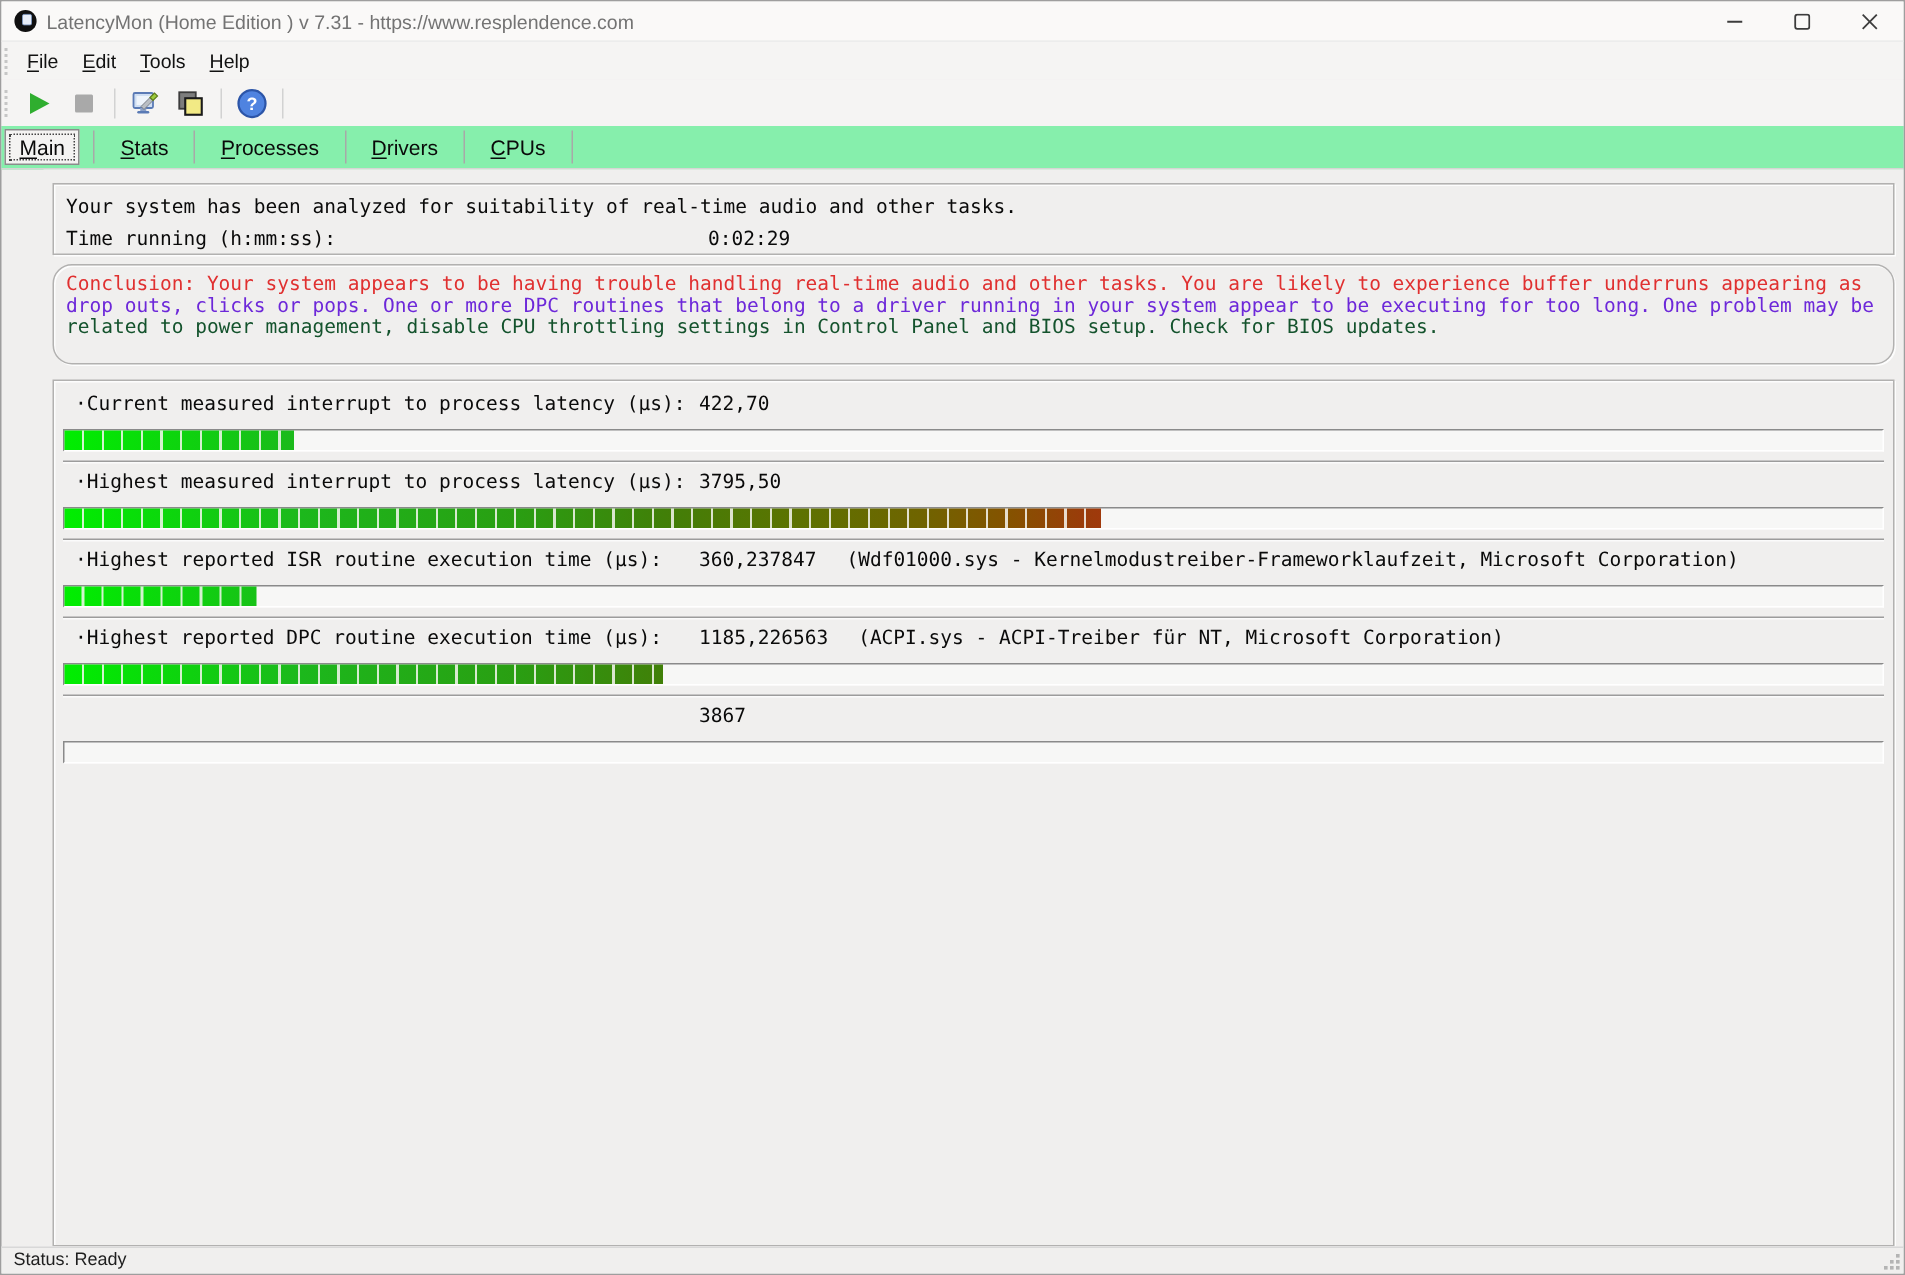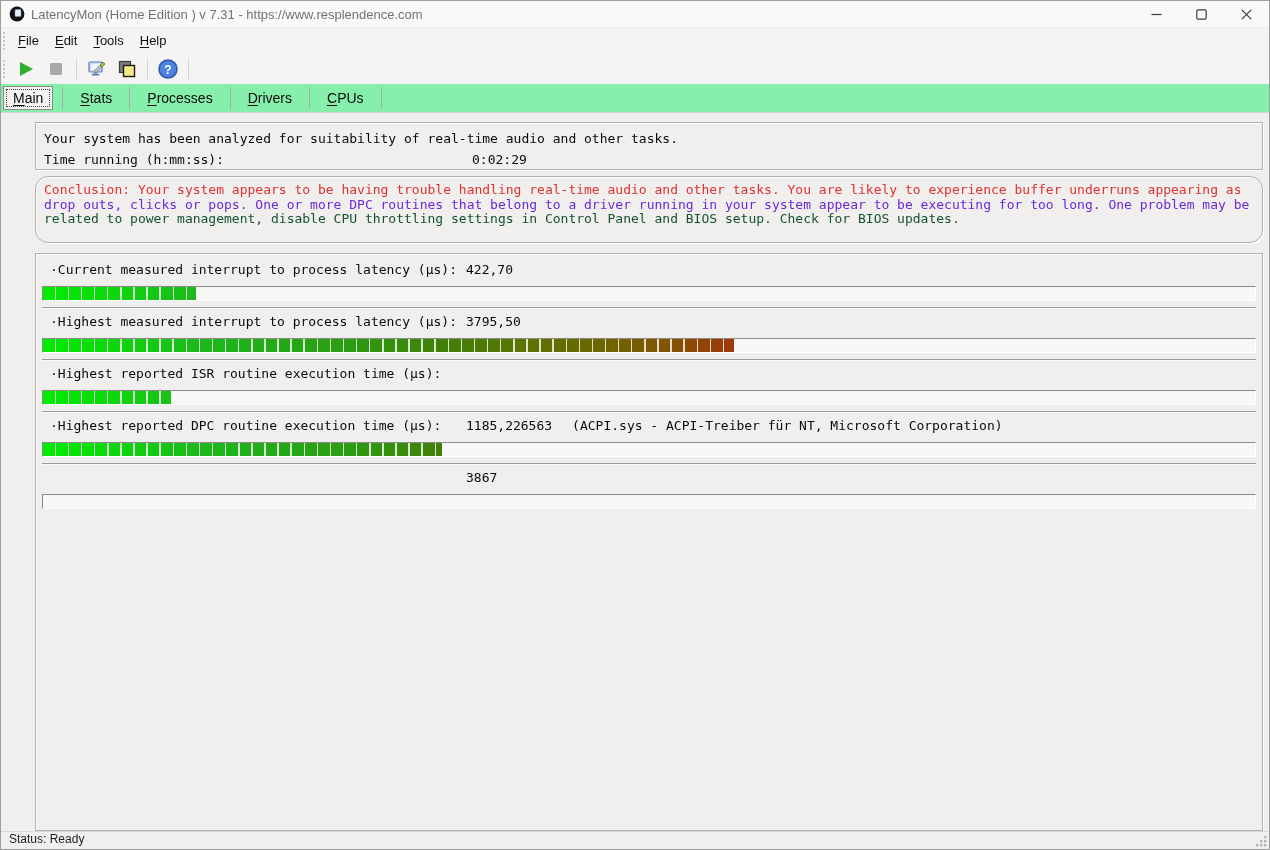--- a/index.html
+++ b/index.html
@@ -187,20 +187,21 @@
         <span>·Highest measured interrupt to process latency (µs):</span>
         <span class="mvalue"><span>3795,50</span><span class="minfo"></span></span>
       </div>
       <div class="trough">
           <div class="fill" style="width: 57%; background-image: repeating-linear-gradient(90deg, rgba(0, 0, 0, 0) 0px, rgba(0, 0, 0, 0) 11.6px, rgba(246, 246, 240, 0.85) 11.6px, rgba(246, 246, 240, 0.85) 13.1px), linear-gradient(90deg, rgb(0, 238, 0) 0%, rgb(28, 184, 28) 13%, rgb(42, 158, 18) 25%, rgb(65, 127, 8) 33%, rgb(92, 115, 1) 40%, rgb(111, 100, 0) 47%, rgb(133, 82, 0) 52%, rgb(154, 60, 10) 56%, rgb(176, 48, 16) 60%, rgb(184, 40, 16) 100%); background-size: auto 100%, 175.439% 100%;"></div>
         </div>
       <div class="hdiv"></div>
 
       <div class="mrow-label mono">
         <span>·Highest reported ISR routine execution time (µs):</span>
+        <span class="mvalue"><span>360,237847</span><span class="minfo">(Wdf01000.sys - Kernelmodustreiber-Frameworklaufzeit, Microsoft Corporation)</span></span>
       </div>
       <div class="trough">
           <div class="fill" style="width: 10.6%; background-image: repeating-linear-gradient(90deg, rgba(0, 0, 0, 0) 0px, rgba(0, 0, 0, 0) 11.6px, rgba(246, 246, 240, 0.85) 11.6px, rgba(246, 246, 240, 0.85) 13.1px), linear-gradient(90deg, rgb(0, 238, 0) 0%, rgb(28, 184, 28) 13%, rgb(42, 158, 18) 25%, rgb(65, 127, 8) 33%, rgb(92, 115, 1) 40%, rgb(111, 100, 0) 47%, rgb(133, 82, 0) 52%, rgb(154, 60, 10) 56%, rgb(176, 48, 16) 60%, rgb(184, 40, 16) 100%); background-size: auto 100%, 943.396% 100%;"></div>
         </div>
       <div class="hdiv"></div>
 
       <div class="mrow-label mono">
         <span>·Highest reported DPC routine execution time (µs):</span>
         <span class="mvalue"><span>1185,226563</span><span class="minfo">(ACPI.sys - ACPI-Treiber für NT, Microsoft Corporation)</span></span>
       </div>

